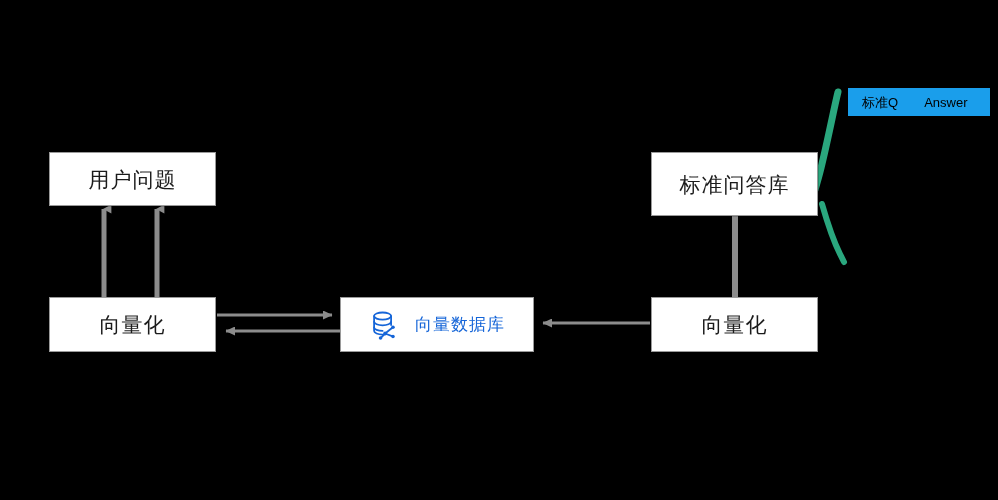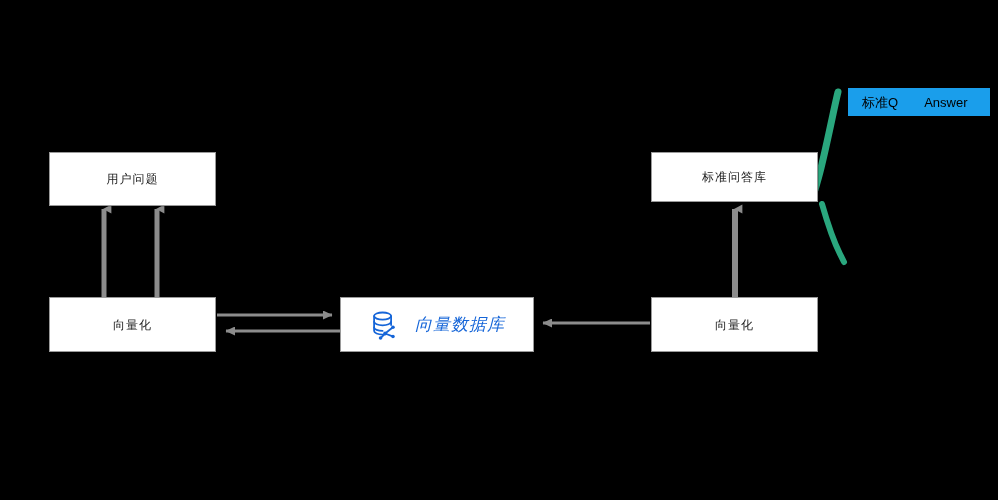--- a/index.html
+++ b/index.html
@@ -22,37 +22,36 @@
     position: absolute;
     background: #ffffff;
     border: 1px solid #9a9a9a;
     box-sizing: border-box;
     display: flex;
     align-items: center;
     justify-content: center;
     box-shadow: 1px 1px 0 rgba(0,0,0,0.18);
   }
   .node-label {
-    font-size: 12px;
+    font-size: 21px;
     color: #1b1b1b;
     letter-spacing: 1px;
     line-height: 1;
     white-space: nowrap;
   }
   .db-box {
     position: absolute;
     background: #ffffff;
     border: 1px solid #9a9a9a;
     box-sizing: border-box;
     display: flex;
     align-items: center;
     justify-content: center;
     gap: 12px;
     box-shadow: 1px 1px 0 rgba(0,0,0,0.18);
-    font-style: italic;
   }
   .db-label {
     font-size: 17px;
     color: #1565d8;
     letter-spacing: 1px;
     white-space: nowrap;
   }
   .db-icon {
     width: 34px;
     height: 34px;
@@ -159,21 +158,21 @@
           <circle cx="19" cy="30" r="2.3"></circle>
           <circle cx="28.2" cy="22.6" r="2.1"></circle>
           <circle cx="28.2" cy="33.6" r="2.1"></circle>
           <circle cx="13.6" cy="35.2" r="2.1"></circle>
         </g>
       </svg>
     </span>
     <span class="db-label">向量数据库</span>
   </div>
 
-  <div class="node-box" style="left:651px; top:152px; width:167px; height:50px;">
+  <div class="node-box" style="left:651px; top:152px; width:167px; height:64px;">
     <span class="node-label">标准问答库</span>
   </div>
 
   <div class="node-box" style="left:651px; top:297px; width:167px; height:55px;">
     <span class="node-label">向量化</span>
   </div>
 
   <div class="banner" style="left:848px; top:88px; width:142px; height:28px;">
     <span class="banner-text q">标准Q</span>
     <span class="banner-text a">Answer</span>

